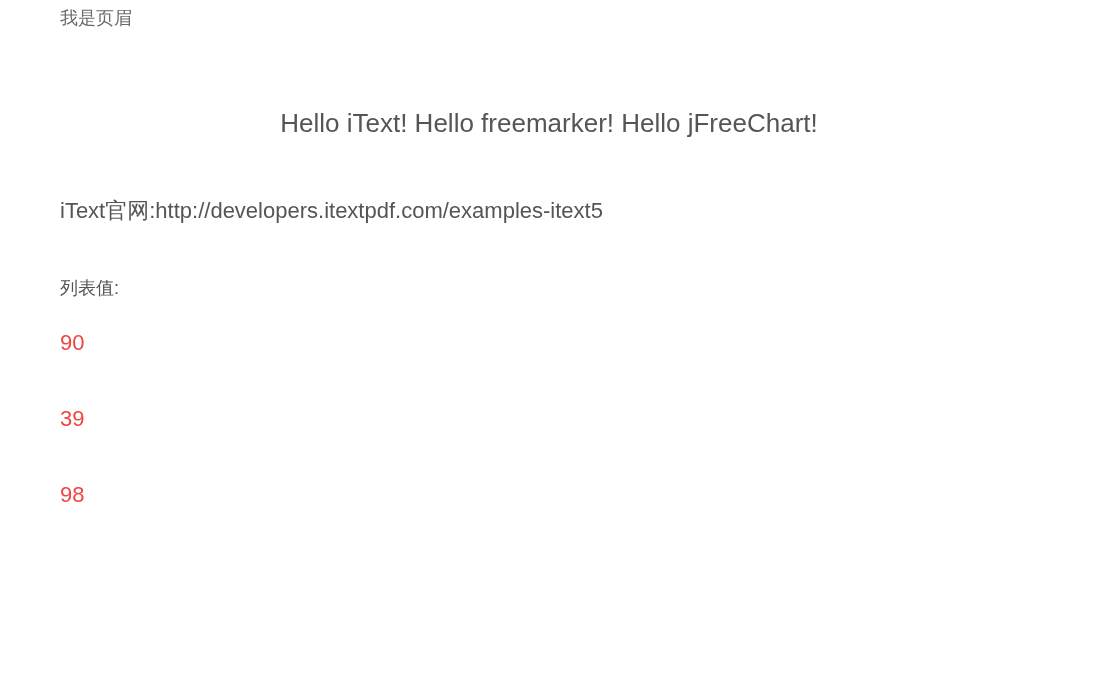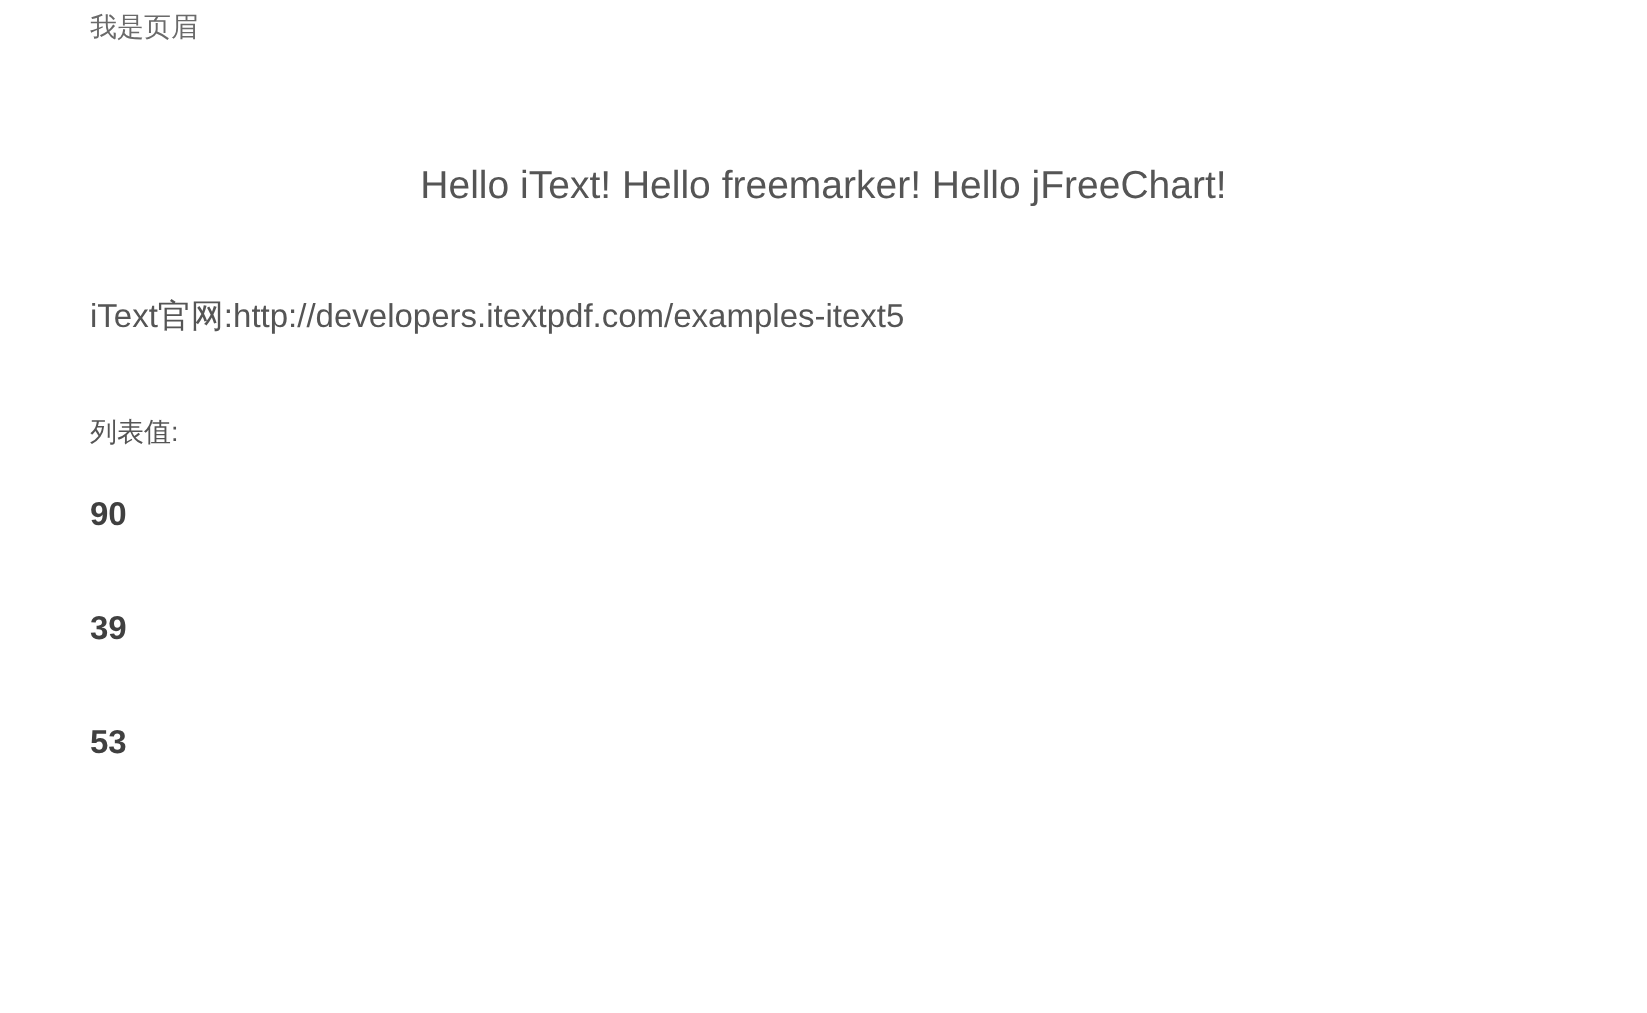--- a/index.html
+++ b/index.html
@@ -42,23 +42,23 @@
       margin-top: 40px;
     }
     .list-label {
       font-size: 18px;
       color: #555555;
       margin-bottom: 30px;
       font-weight: 300;
     }
     .list-value {
       font-size: 22px;
-      color: #404040;
+      color: #ef4444;
       margin-bottom: 50px;
-      font-weight: 700;
+      font-weight: 400;
     }
   </style>
 </head>
 <body>
 
 <div class="page-header">
   <span>我是页眉</span>
 </div>
 
 <div class="content">
@@ -67,14 +67,14 @@
   <div class="para">
     <span>iText官网:</span><span>http://developers.itextpdf.com/examples-itext5</span>
   </div>
 
 
 
   <div class="list-label">列表值:</div>
 
   <div class="list-value">90</div>
   <div class="list-value">39</div>
-  <div class="list-value">53</div>
+  <div class="list-value">98</div>
 </div>
 
 </body></html>

